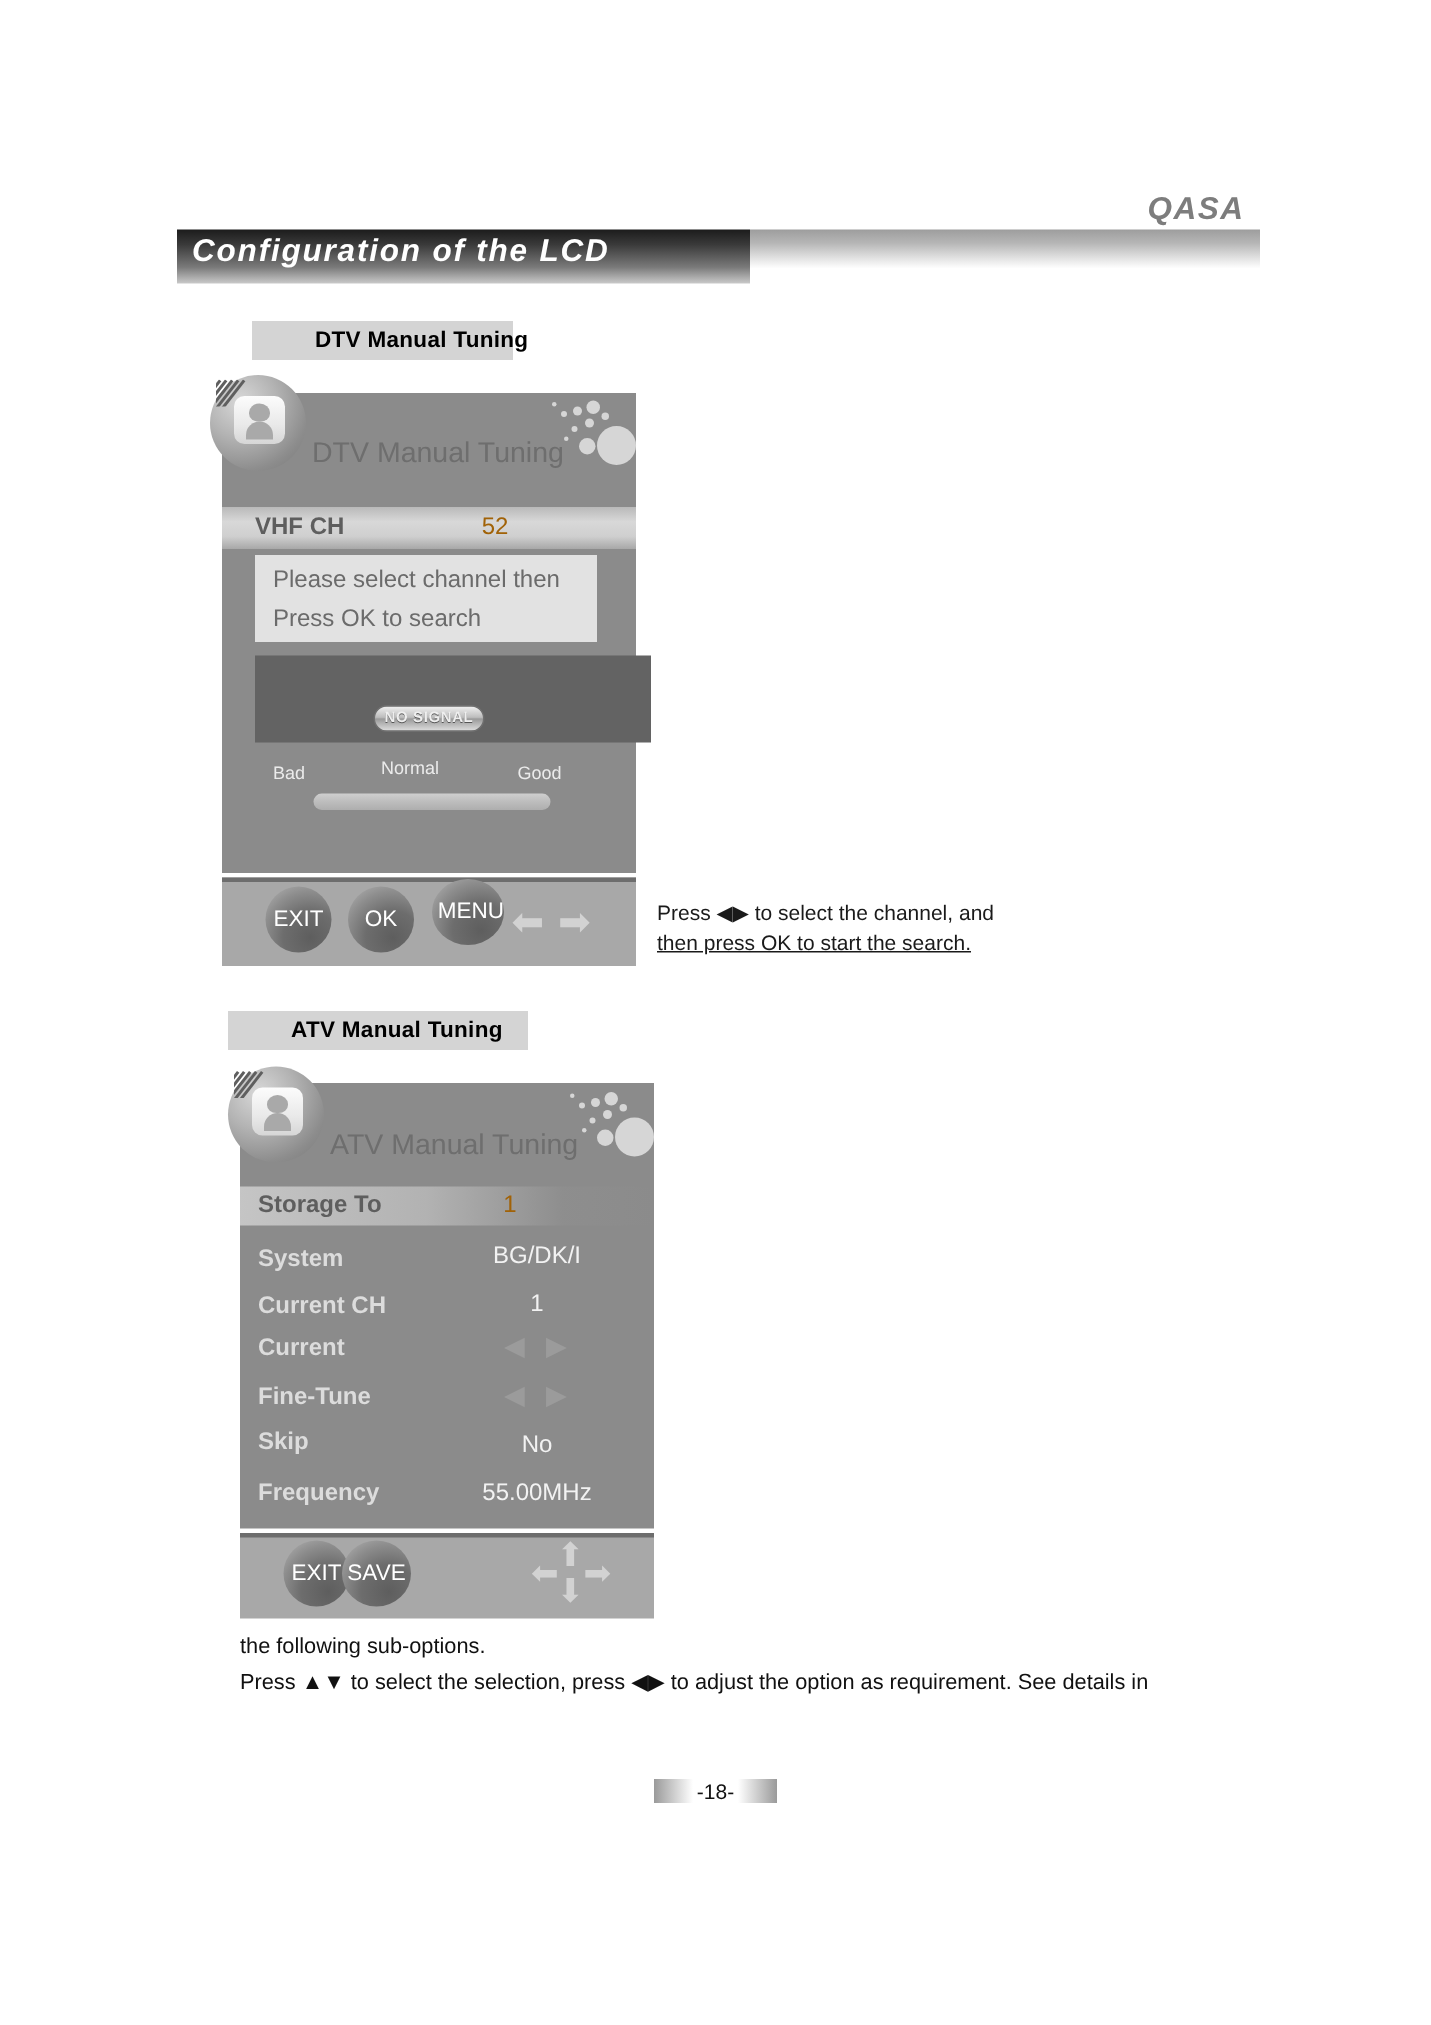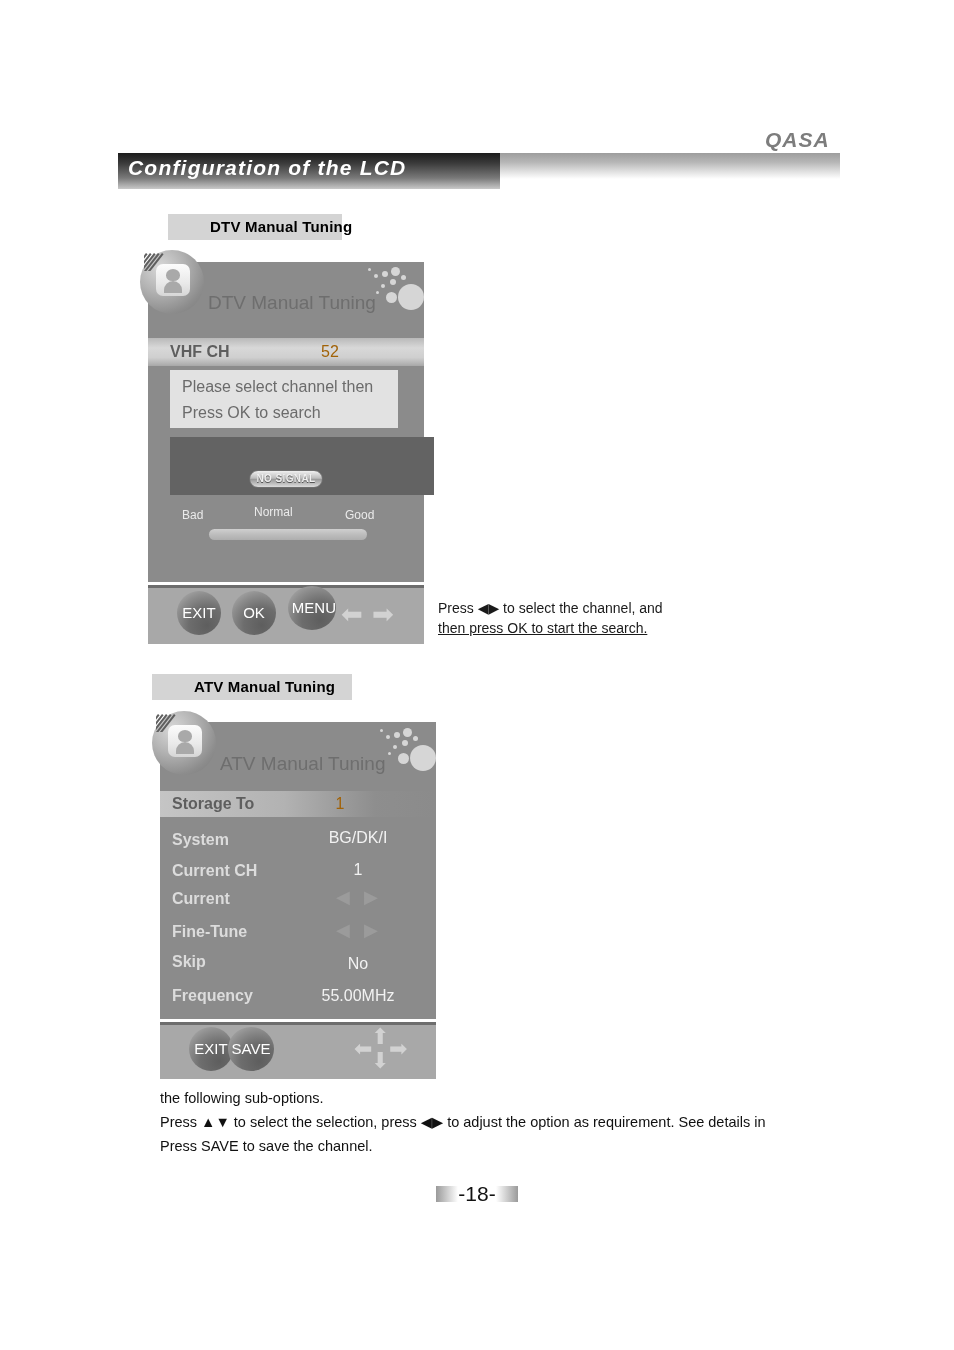--- a/index.html
+++ b/index.html
@@ -268,21 +268,21 @@
     width: 26px; height: 16px;
     background: linear-gradient(to right, #9a9a9a 0%, #ffffff 100%);
   }
   .footer .tab-r {
     width: 26px; height: 16px;
     background: linear-gradient(to right, #ffffff 0%, #9a9a9a 100%);
   }
   .footer .pno {
     flex: 1;
     text-align: center;
-    font-size: 21px;
+    font-size: 14px;
     color: #111;
   }
 </style>
 </head>
 <body>
 
 <div class="brand">QASA</div>
 
 <div class="header-bar">
   <div class="header-bar-right"></div>
@@ -426,20 +426,19 @@
 
   <div class="arrow" style="left:354px; top:1038px; font-size:22px;">⬅</div>
   <div class="arrow" style="left:371px; top:1026px; font-size:22px;">⬆</div>
   <div class="arrow" style="left:371px; top:1050px; font-size:22px;">⬇</div>
   <div class="arrow" style="left:389px; top:1038px; font-size:22px;">➡</div>
 </div>
 
 <div class="note-block" style="left:160px; top:1086px;">
   <div>the following sub-options.</div>
   <div>Press ▲▼ to select the selection, press ◀▶ to adjust the option as requirement.  See details in</div>
-  <div>Press SAVE to save the channel.</div>
 </div>
 
 <div class="footer">
   <div class="tab-l"></div>
   <div class="pno">-18-</div>
   <div class="tab-r"></div>
 </div>
 
 </body></html>

